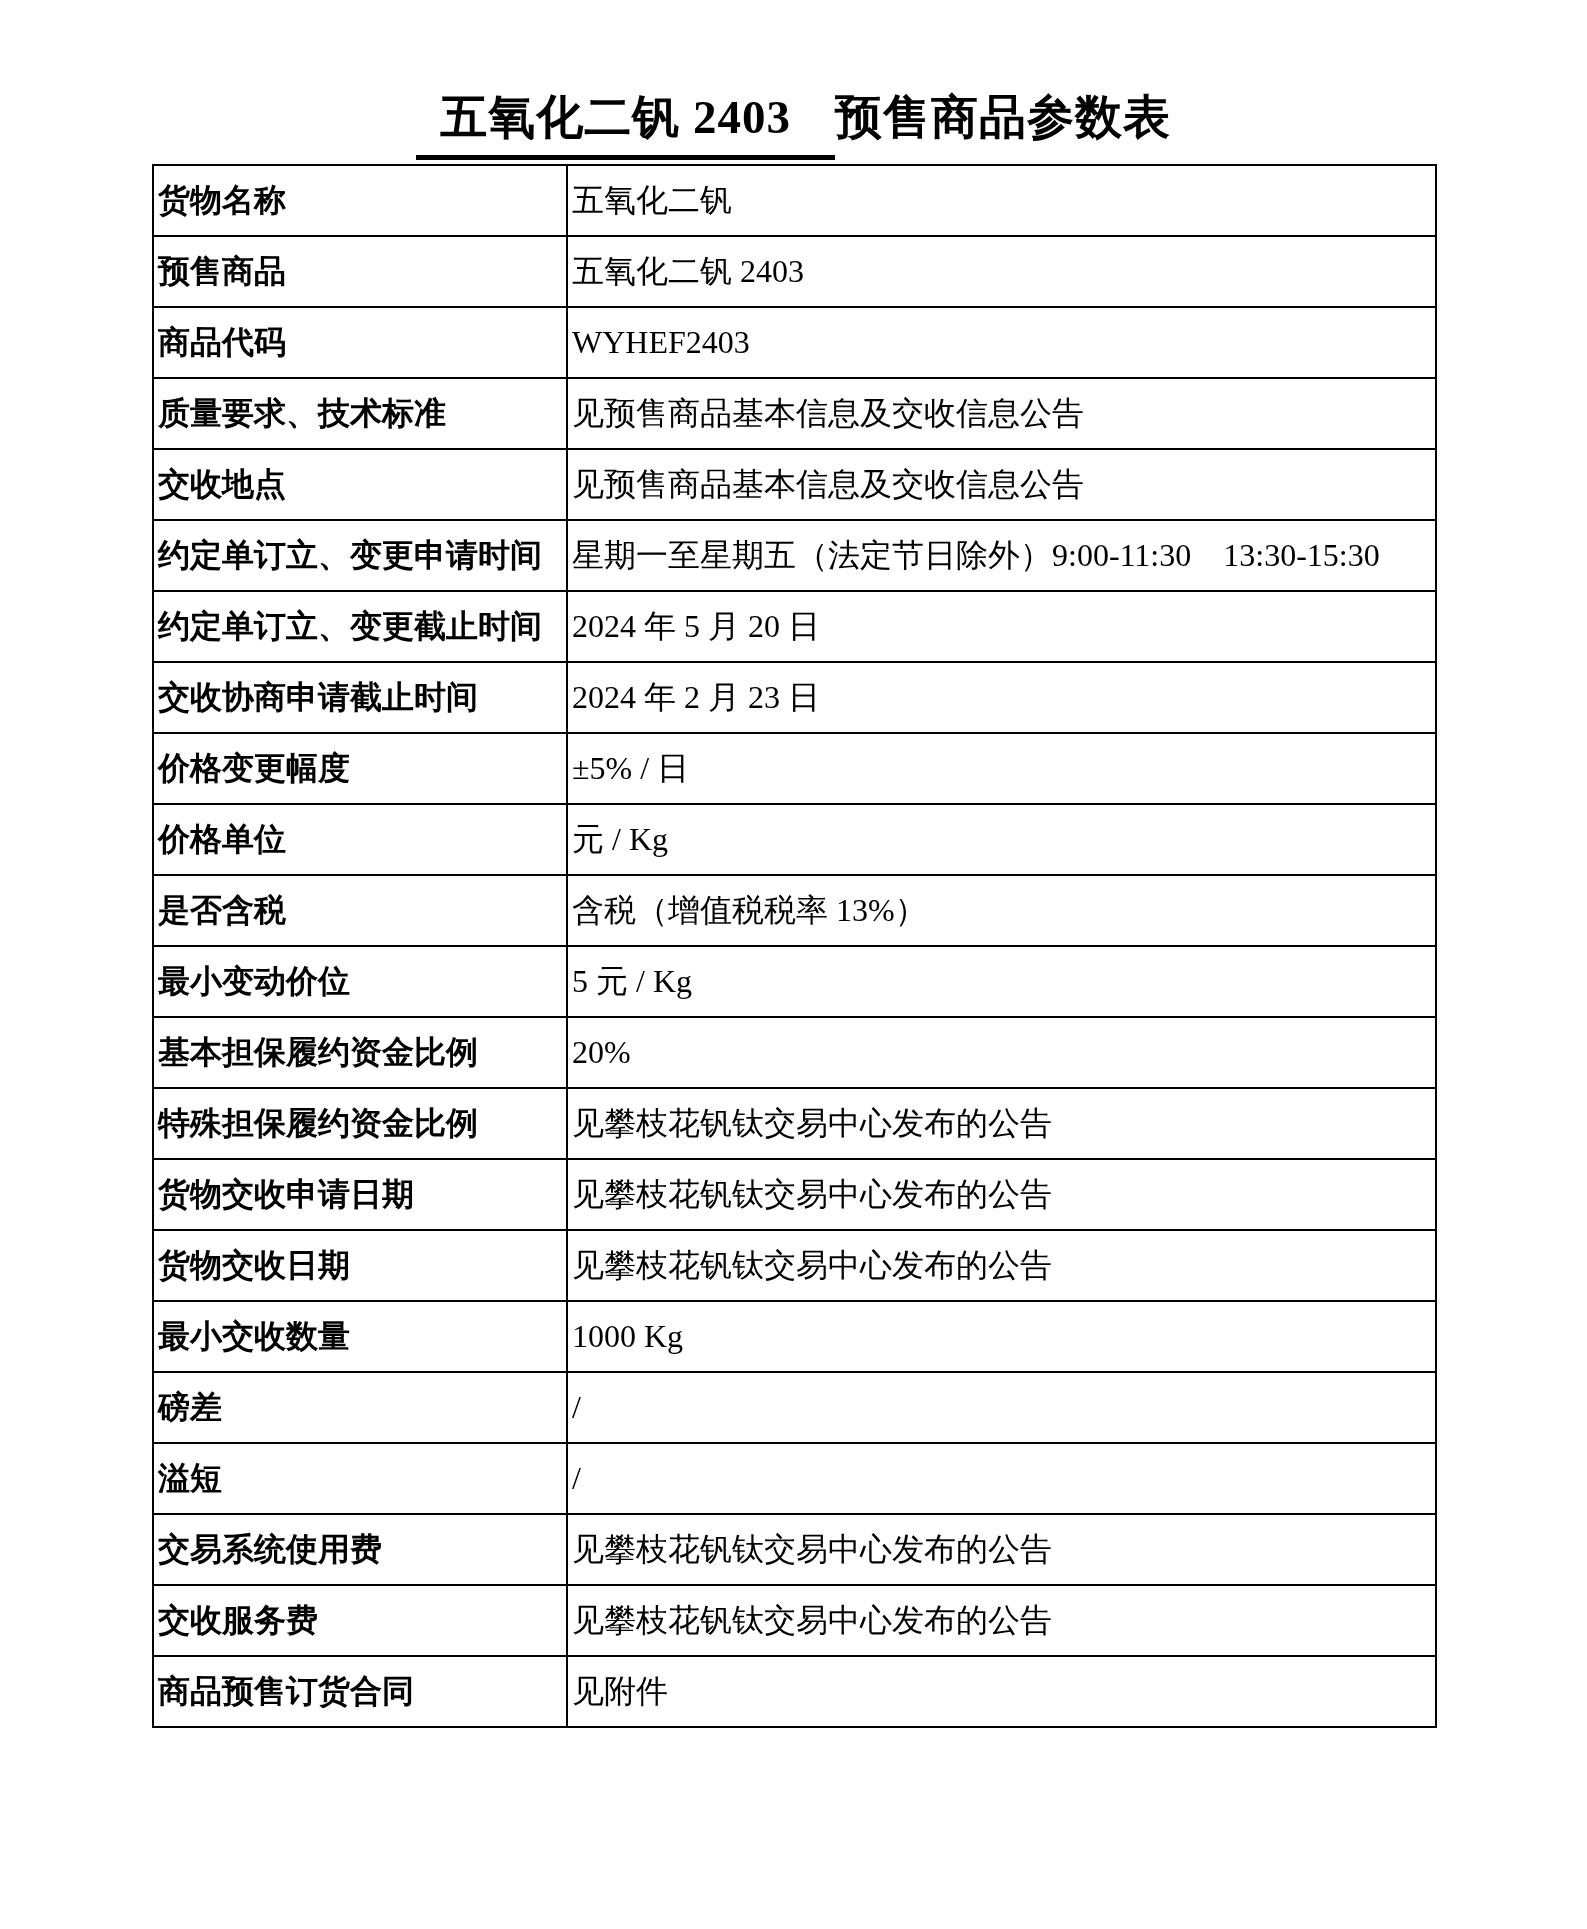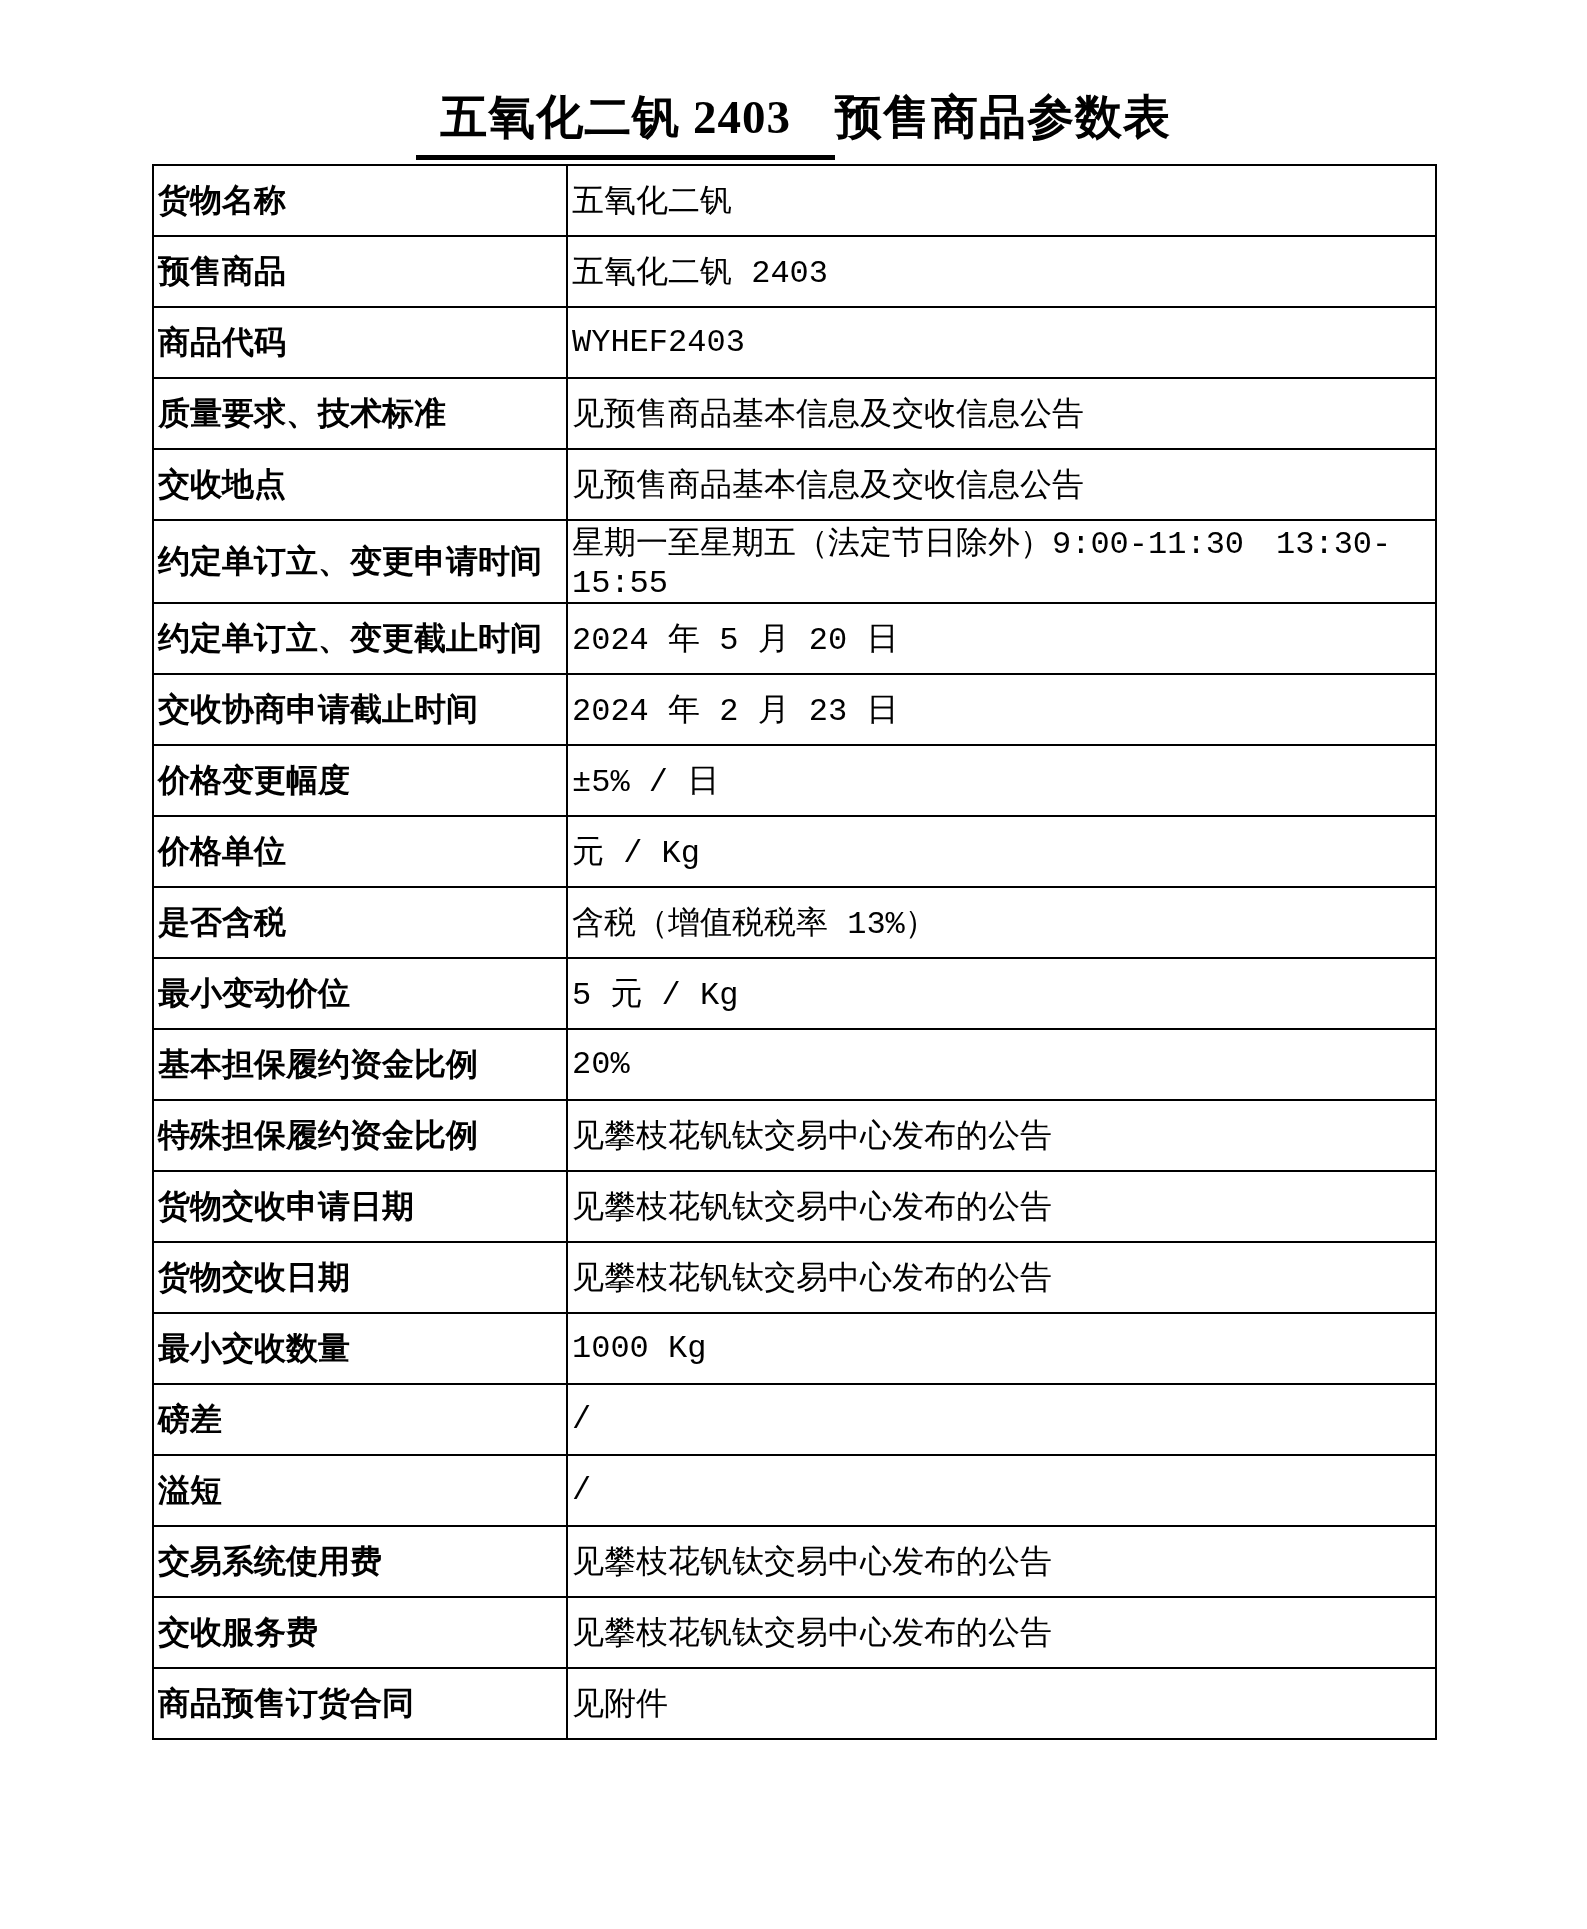--- a/index.html
+++ b/index.html
@@ -49,21 +49,21 @@
     padding: 0 4px;
     overflow: hidden;
   }
   td.param-label {
     width: 404px;
     font-family: "Liberation Sans", "DejaVu Sans", sans-serif;
     font-weight: 700;
     font-size: 31px;
   }
   td.param-value {
-    font-family: Liberation Mono, monospace;
+    font-family: Liberation Serif, serif;
     font-weight: 400;
     white-space: pre-wrap;
   }
 </style>
 </head>
 <body>
 
 <div>
 
   <h1 class="page-title"><span class="title-underlined">五氧化二钒 2403</span><span class="title-rest">预售商品参数表</span></h1>
@@ -85,21 +85,21 @@
       <tr>
         <td class="param-label">质量要求、技术标准</td>
         <td class="param-value">见预售商品基本信息及交收信息公告</td>
       </tr>
       <tr>
         <td class="param-label">交收地点</td>
         <td class="param-value">见预售商品基本信息及交收信息公告</td>
       </tr>
       <tr>
         <td class="param-label">约定单订立、变更申请时间</td>
-        <td class="param-value">星期一至星期五（法定节日除外）9:00-11:30　13:30-15:55</td>
+        <td class="param-value">星期一至星期五（法定节日除外）9:00-11:30　13:30-15:30</td>
       </tr>
       <tr>
         <td class="param-label">约定单订立、变更截止时间</td>
         <td class="param-value">2024 年 5 月 20 日</td>
       </tr>
       <tr>
         <td class="param-label">交收协商申请截止时间</td>
         <td class="param-value">2024 年 2 月 23 日</td>
       </tr>
       <tr>

